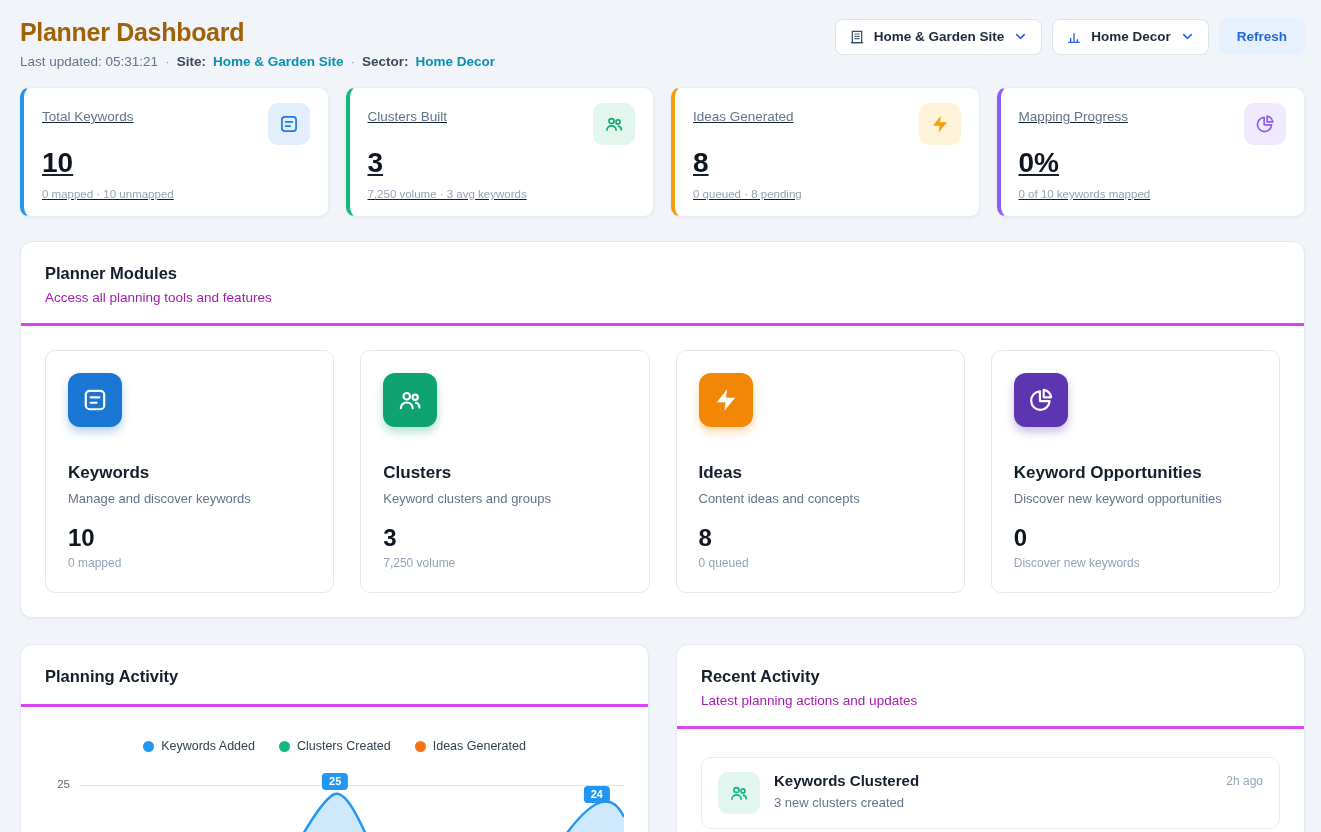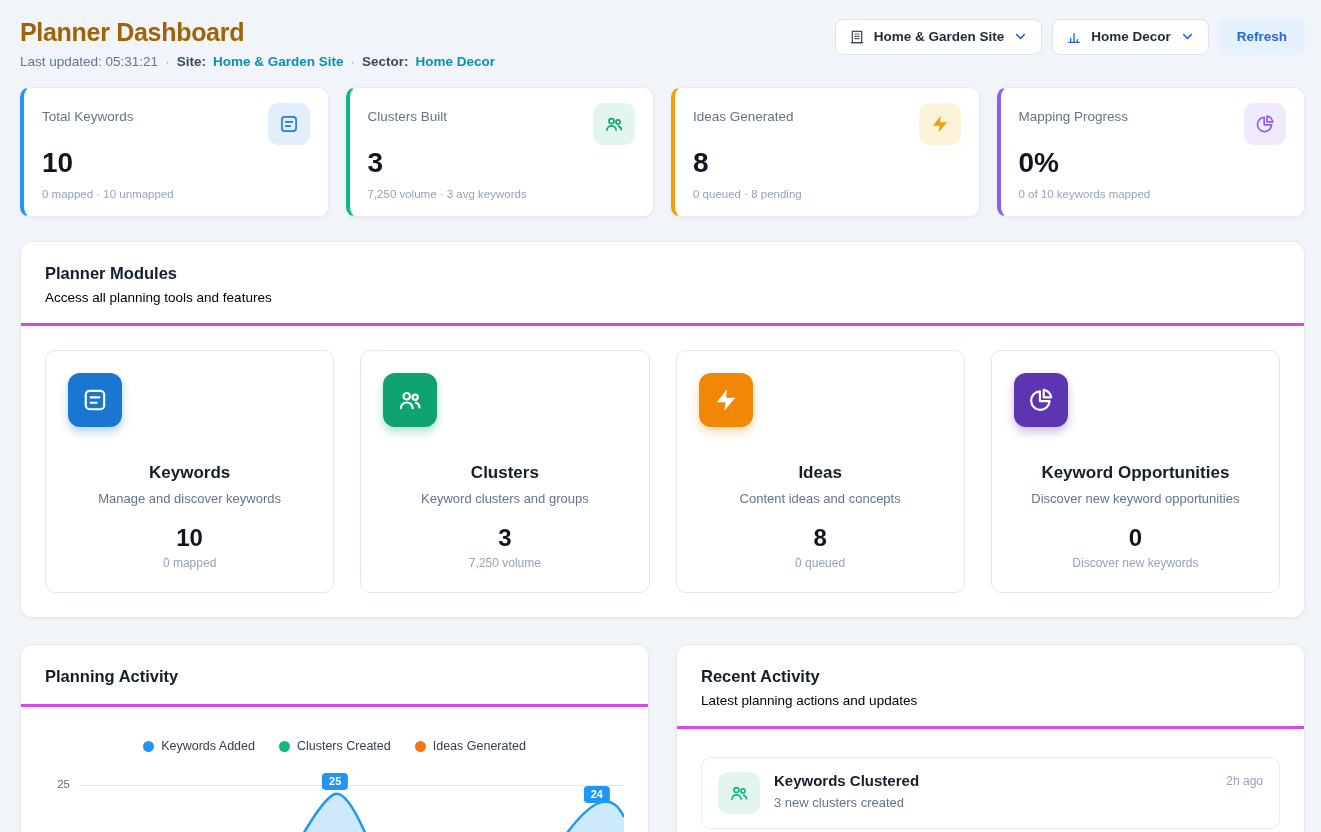--- a/index.html
+++ b/index.html
@@ -30,21 +30,21 @@
   .dropdown .dd-icon { width: 16px; height: 16px; color: #33475c; display: inline-flex; }
   .dropdown .dd-icon.blue { color: #2563eb; }
   .dropdown .chev { width: 15px; height: 15px; color: #2563eb; display: inline-flex; }
   .refresh-btn {
     background: #e7f0fd; color: #2569d8; border: none; border-radius: 8px;
     font-family: inherit; font-size: 13.5px; font-weight: 700;
     padding: 11px 18px; cursor: pointer;
   }
 
   
-  .stats-grid { margin-top: 18px; display: grid; grid-template-columns: repeat(4, 1fr); gap: 17px; }
+  .stats-grid { margin-top: 18px; display: grid; grid-template-columns: repeat(4, 1fr); gap: 17px; text-decoration: underline; }
   .stat-card {
     background: #fff; border: 1px solid #e8edf4; border-radius: 10px;
     border-left-width: 4px; padding: 15px 18px 16px;
     box-shadow: 0 1px 3px rgba(16,24,40,0.06);
   }
   .stat-top { display: flex; justify-content: space-between; align-items: flex-start; }
   .stat-label { font-size: 13.5px; color: #64748b; font-weight: 500; padding-top: 6px; }
   .icon-box { width: 42px; height: 42px; border-radius: 10px; display: flex; align-items: center; justify-content: center; flex: none; }
   .icon-box svg { width: 20px; height: 20px; }
   .stat-value { font-size: 28px; font-weight: 800; color: #10161f; margin-top: 2px; }
@@ -56,25 +56,25 @@
   .c-purple { border-left-color: #8b5cf6; }
   .ib-blue   { background: #e3eefc; color: #1e7be0; }
   .ib-green  { background: #e2f6ee; color: #0fa871; }
   .ib-orange { background: #fdf3d8; color: #f59e0b; }
   .ib-purple { background: #f1e9fd; color: #8b5cf6; }
 
   
   .panel { background: #fff; border: 1px solid #e5eaf1; border-radius: 12px; box-shadow: 0 1px 3px rgba(16,24,40,0.05); }
   .panel-header { padding: 22px 24px 18px; border-bottom: 3px solid #d946ef; }
   .panel-title { font-size: 16.5px; font-weight: 700; color: #141e2c; }
-  .panel-sub { font-size: 13.5px; color: #000000; margin-top: 7px; }
+  .panel-sub { font-size: 13.5px; color: #a21caf; margin-top: 7px; }
 
   
   .modules-panel { margin-top: 24px; }
-  .modules-grid { padding: 24px; display: grid; grid-template-columns: repeat(4, 1fr); gap: 26px; text-align: center; }
+  .modules-grid { padding: 24px; display: grid; grid-template-columns: repeat(4, 1fr); gap: 26px; }
   .module-card { border: 1px solid #e2e8f0; border-radius: 10px; padding: 22px; background: #fff; cursor: pointer; }
   .module-icon {
     width: 54px; height: 54px; border-radius: 12px;
     display: flex; align-items: center; justify-content: center; color: #fff;
   }
   .module-icon svg { width: 26px; height: 26px; }
   .mi-blue   { background: #1976d2; box-shadow: 0 5px 10px rgba(25,118,210,0.32); }
   .mi-green  { background: #0ea371; box-shadow: 0 5px 10px rgba(14,163,113,0.32); }
   .mi-orange { background: #f28705; box-shadow: 0 5px 10px rgba(242,135,5,0.32); }
   .mi-purple { background: #5e35b1; box-shadow: 0 5px 10px rgba(94,53,177,0.32); }

